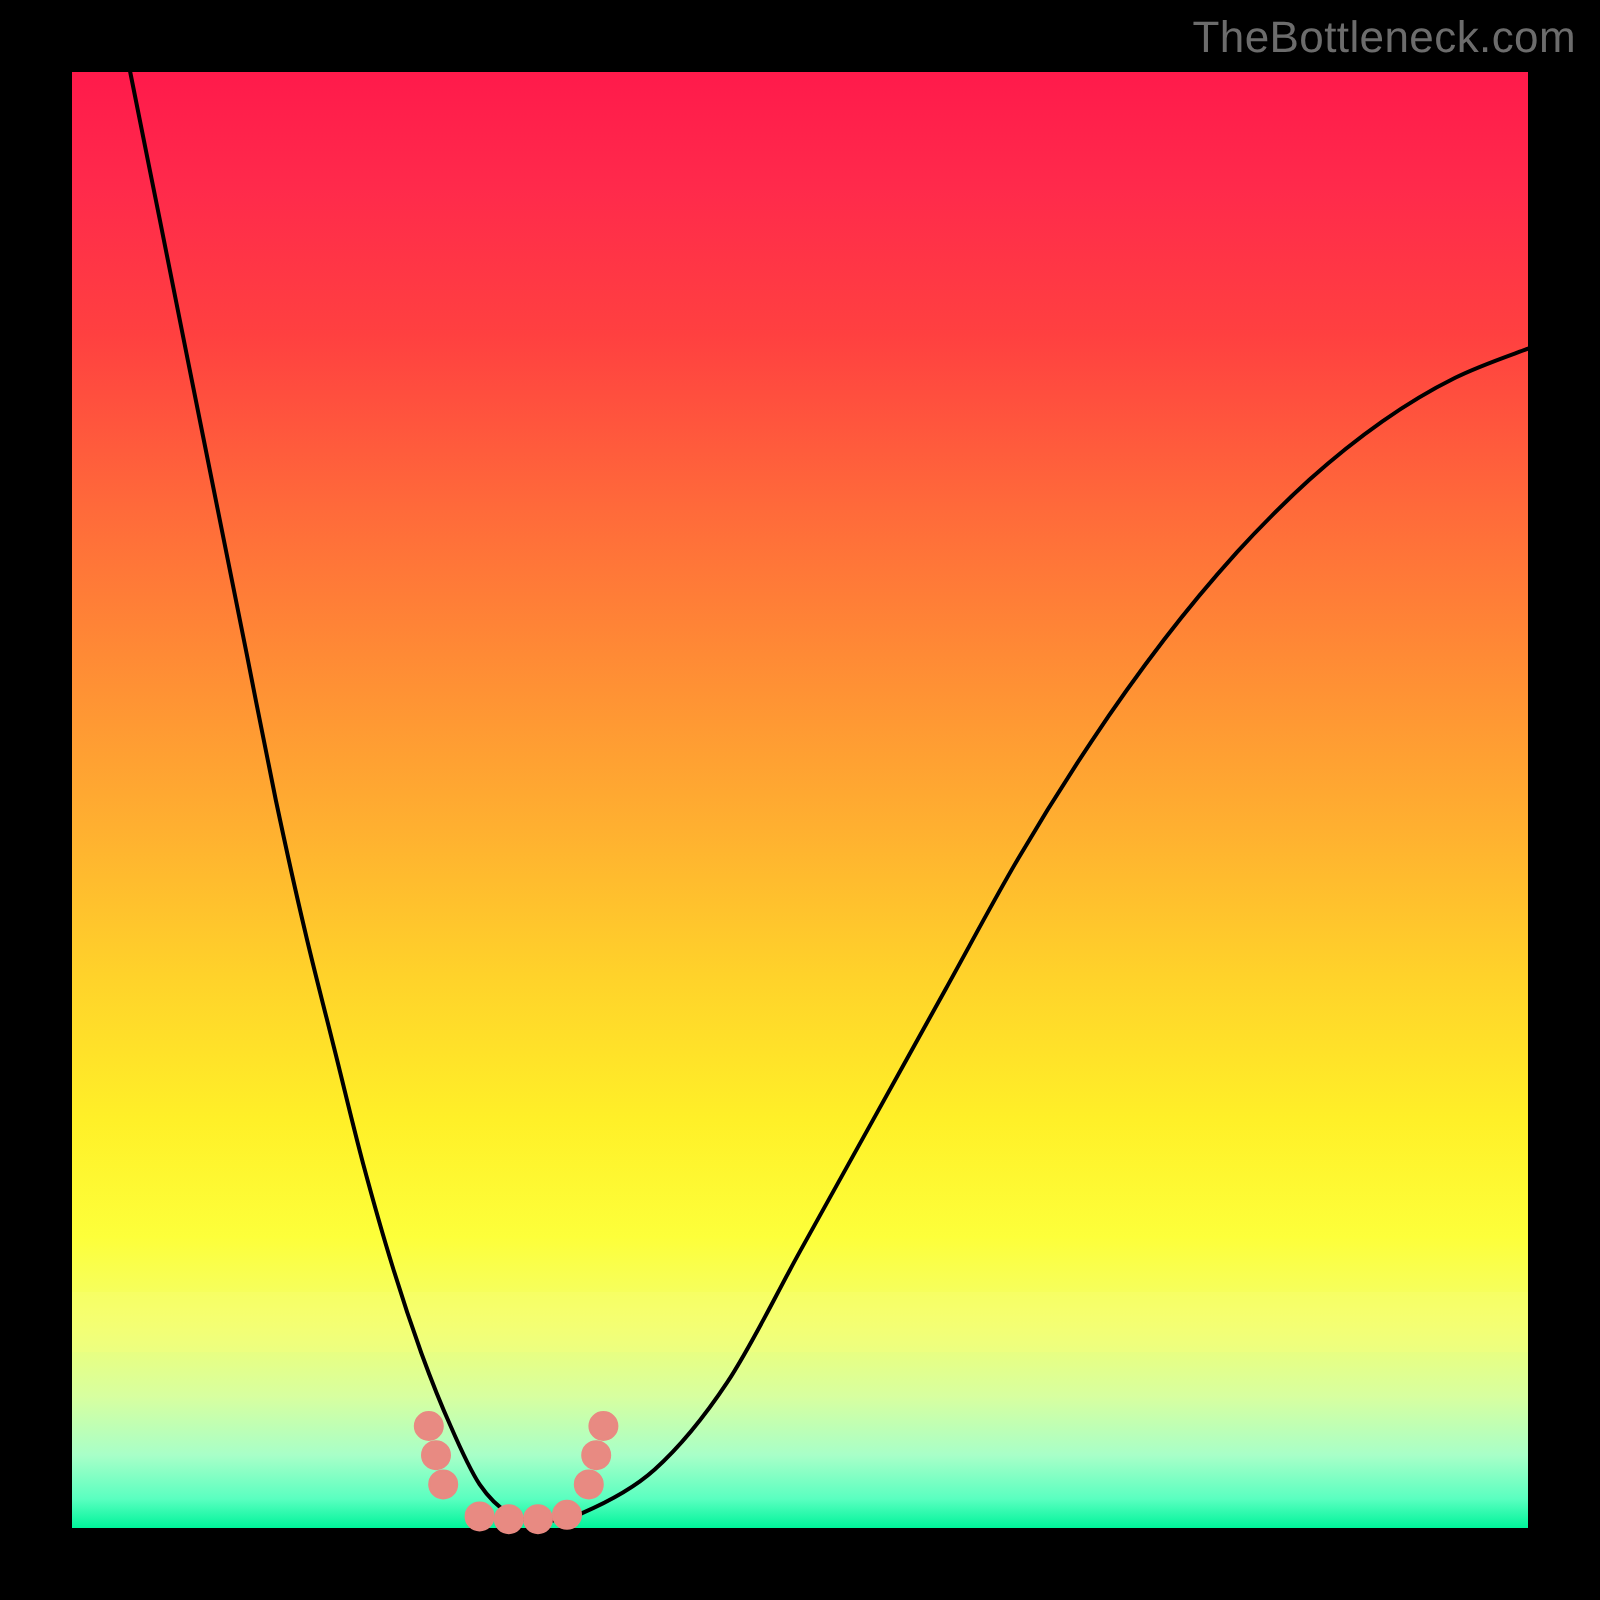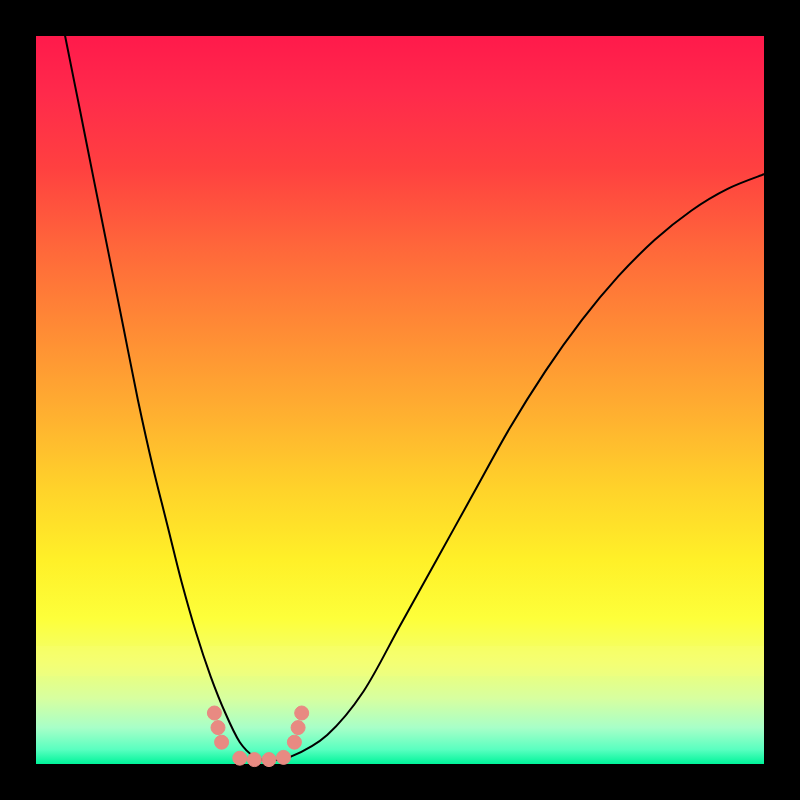--- a/index.html
+++ b/index.html
@@ -74,20 +74,21 @@
   }
   .float-band {
     fill: #fbff7a;
     opacity: 0.25;
   }
 </style>
 </head>
 <body>
 
 <div class="frame">
+  <div class="watermark">TheBottleneck.com</div>
 
   <div class="plot-area">
     <svg class="curve" viewBox="0 0 728 728" preserveAspectRatio="none">
 
       <rect class="float-band" x="0" y="610" width="728" height="30"></rect>
       <path id="curvePath" class="curve-path" d="M 29.1 0.0 C 31.5 12.1, 38.8 48.5, 43.7 72.8 C 48.5 97.1, 53.4 121.3, 58.2 145.6 C 63.1 169.9, 67.9 194.1, 72.8 218.4 C 77.7 242.7, 82.5 266.9, 87.4 291.2 C 92.2 315.5, 97.1 340.9, 101.9 364.0 C 106.8 387.1, 111.6 408.9, 116.5 429.5 C 121.3 450.1, 126.2 468.3, 131.0 487.8 C 135.9 507.2, 140.7 527.8, 145.6 546.0 C 150.5 564.2, 155.3 581.2, 160.2 597.0 C 165.0 612.7, 169.9 627.3, 174.7 640.6 C 179.6 654.0, 184.4 666.1, 189.3 677.0 C 194.1 688.0, 199.0 698.9, 203.8 706.2 C 208.7 713.4, 213.5 717.7, 218.4 720.7 C 223.3 723.8, 226.9 724.4, 233.0 724.4 C 239.0 724.4, 245.1 725.0, 254.8 720.7 C 264.5 716.5, 279.1 709.8, 291.2 698.9 C 303.3 688.0, 315.5 673.4, 327.6 655.2 C 339.7 637.0, 351.9 611.5, 364.0 589.7 C 376.1 567.8, 388.3 546.0, 400.4 524.2 C 412.5 502.3, 424.7 480.5, 436.8 458.6 C 448.9 436.8, 461.1 413.7, 473.2 393.1 C 485.3 372.5, 497.5 353.1, 509.6 334.9 C 521.7 316.7, 533.9 299.7, 546.0 283.9 C 558.1 268.1, 570.3 253.6, 582.4 240.2 C 594.5 226.9, 606.7 214.8, 618.8 203.8 C 630.9 192.9, 643.1 183.2, 655.2 174.7 C 667.3 166.2, 679.5 158.9, 691.6 152.9 C 703.7 146.8, 721.9 140.7, 728.0 138.3"></path>
       <g id="markers">
           <circle cx="178.4" cy="677.0" r="7" class="marker"></circle>
           <circle cx="182.0" cy="691.6" r="7" class="marker"></circle>
           <circle cx="185.6" cy="706.2" r="7" class="marker"></circle>

